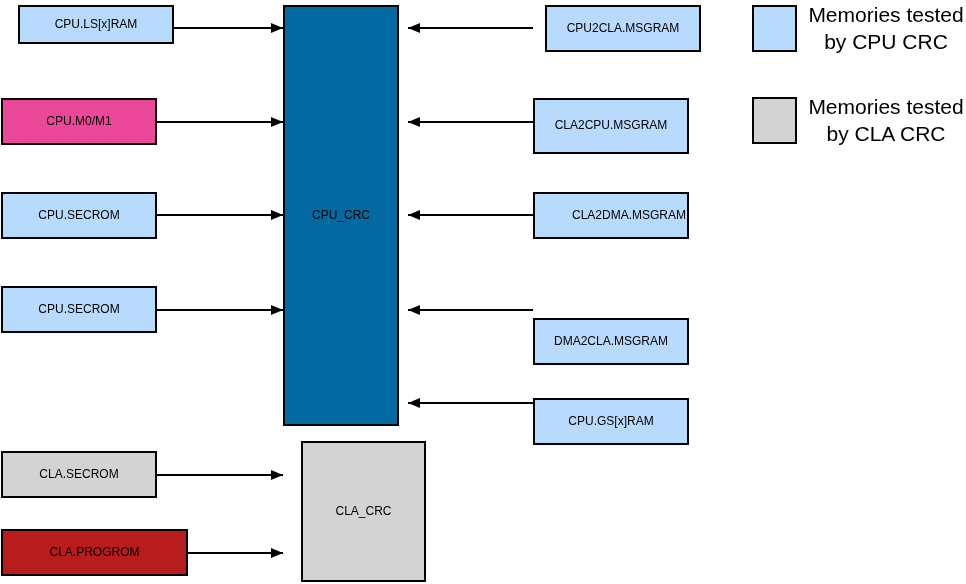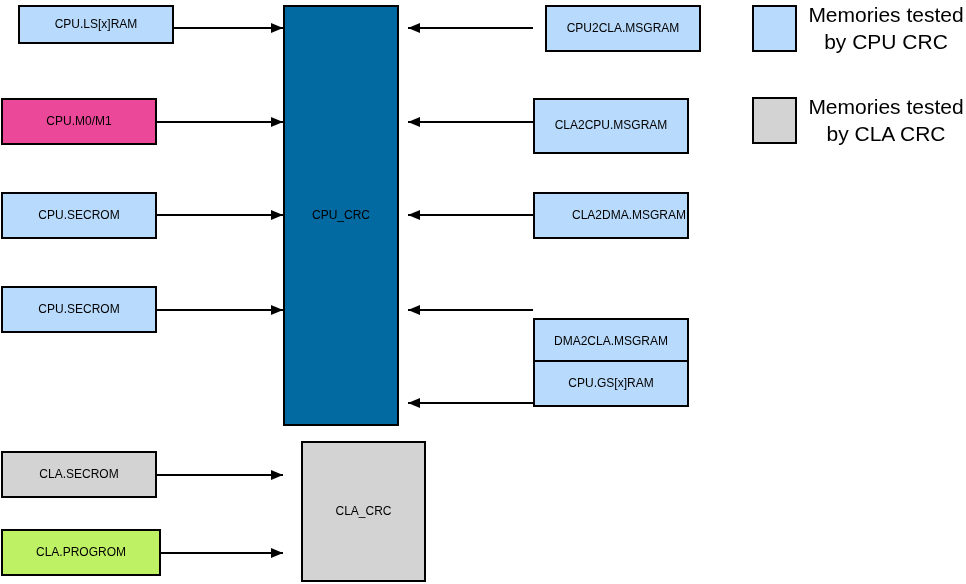--- a/index.html
+++ b/index.html
@@ -77,24 +77,24 @@
   <div class="node" style="left: 1px; top: 98px; width: 156px; height: 47px; background-color: #ec4899;">CPU.M0/M1</div>
   <div class="node" style="left: 1px; top: 192px; width: 156px; height: 47px; background-color: rgb(184, 218, 252);">CPU.SECROM</div>
   <div class="node" style="left: 1px; top: 286px; width: 156px; height: 47px; background-color: rgb(184, 218, 252);">CPU.SECROM</div>
 
   <div class="node" style="left: 283px; top: 5px; width: 116px; height: 421px; background-color: #0369a1;">CPU_CRC</div>
 
   <div class="node" style="left: 545px; top: 5px; width: 156px; height: 47px; background-color: rgb(184, 218, 252);">CPU2CLA.MSGRAM</div>
   <div class="node" style="left: 533px; top: 98px; width: 156px; height: 56px; background-color: rgb(184, 218, 252);">CLA2CPU.MSGRAM</div>
   <div class="node" style="left: 533px; top: 192px; width: 156px; height: 47px; background-color: rgb(184, 218, 252); padding-left: 36px;">CLA2DMA.MSGRAM</div>
   <div class="node" style="left: 533px; top: 286px; width: 156px; height: 47px; background-color: rgb(184, 218, 252); margin-top: 32px;">DMA2CLA.MSGRAM</div>
-  <div class="node" style="left: 533px; top: 360px; width: 156px; height: 47px; background-color: rgb(184, 218, 252);">CPU.GS[x]RAM</div>
+  <div class="node" style="left: 533px; top: 398px; width: 156px; height: 47px; background-color: rgb(184, 218, 252);">CPU.GS[x]RAM</div>
 
   <div class="node" style="left: 1px; top: 451px; width: 156px; height: 47px; background-color: rgb(211, 211, 211);">CLA.SECROM</div>
-  <div class="node" style="left: 1px; top: 529px; width: 160px; height: 47px; background-color: #bef264;">CLA.PROGROM</div>
+  <div class="node" style="left: 1px; top: 529px; width: 187px; height: 47px; background-color: #b91c1c;">CLA.PROGROM</div>
 
   <div class="node" style="left: 301px; top: 441px; width: 125px; height: 141px; background-color: rgb(211, 211, 211);">CLA_CRC</div>
 
   <div class="legend-swatch" style="left: 752px; top: 5px; width: 45px; height: 47px; background-color: rgb(184, 218, 252);"></div>
   <div class="legend-label" style="left:806px; top:2px; width:160px; height:52px;">Memories tested
 by CPU CRC</div>
 
   <div class="legend-swatch" style="left: 752px; top: 97px; width: 45px; height: 47px; background-color: rgb(211, 211, 211);"></div>
   <div class="legend-label" style="left:806px; top:94px; width:160px; height:52px;">Memories tested
 by CLA CRC</div>

